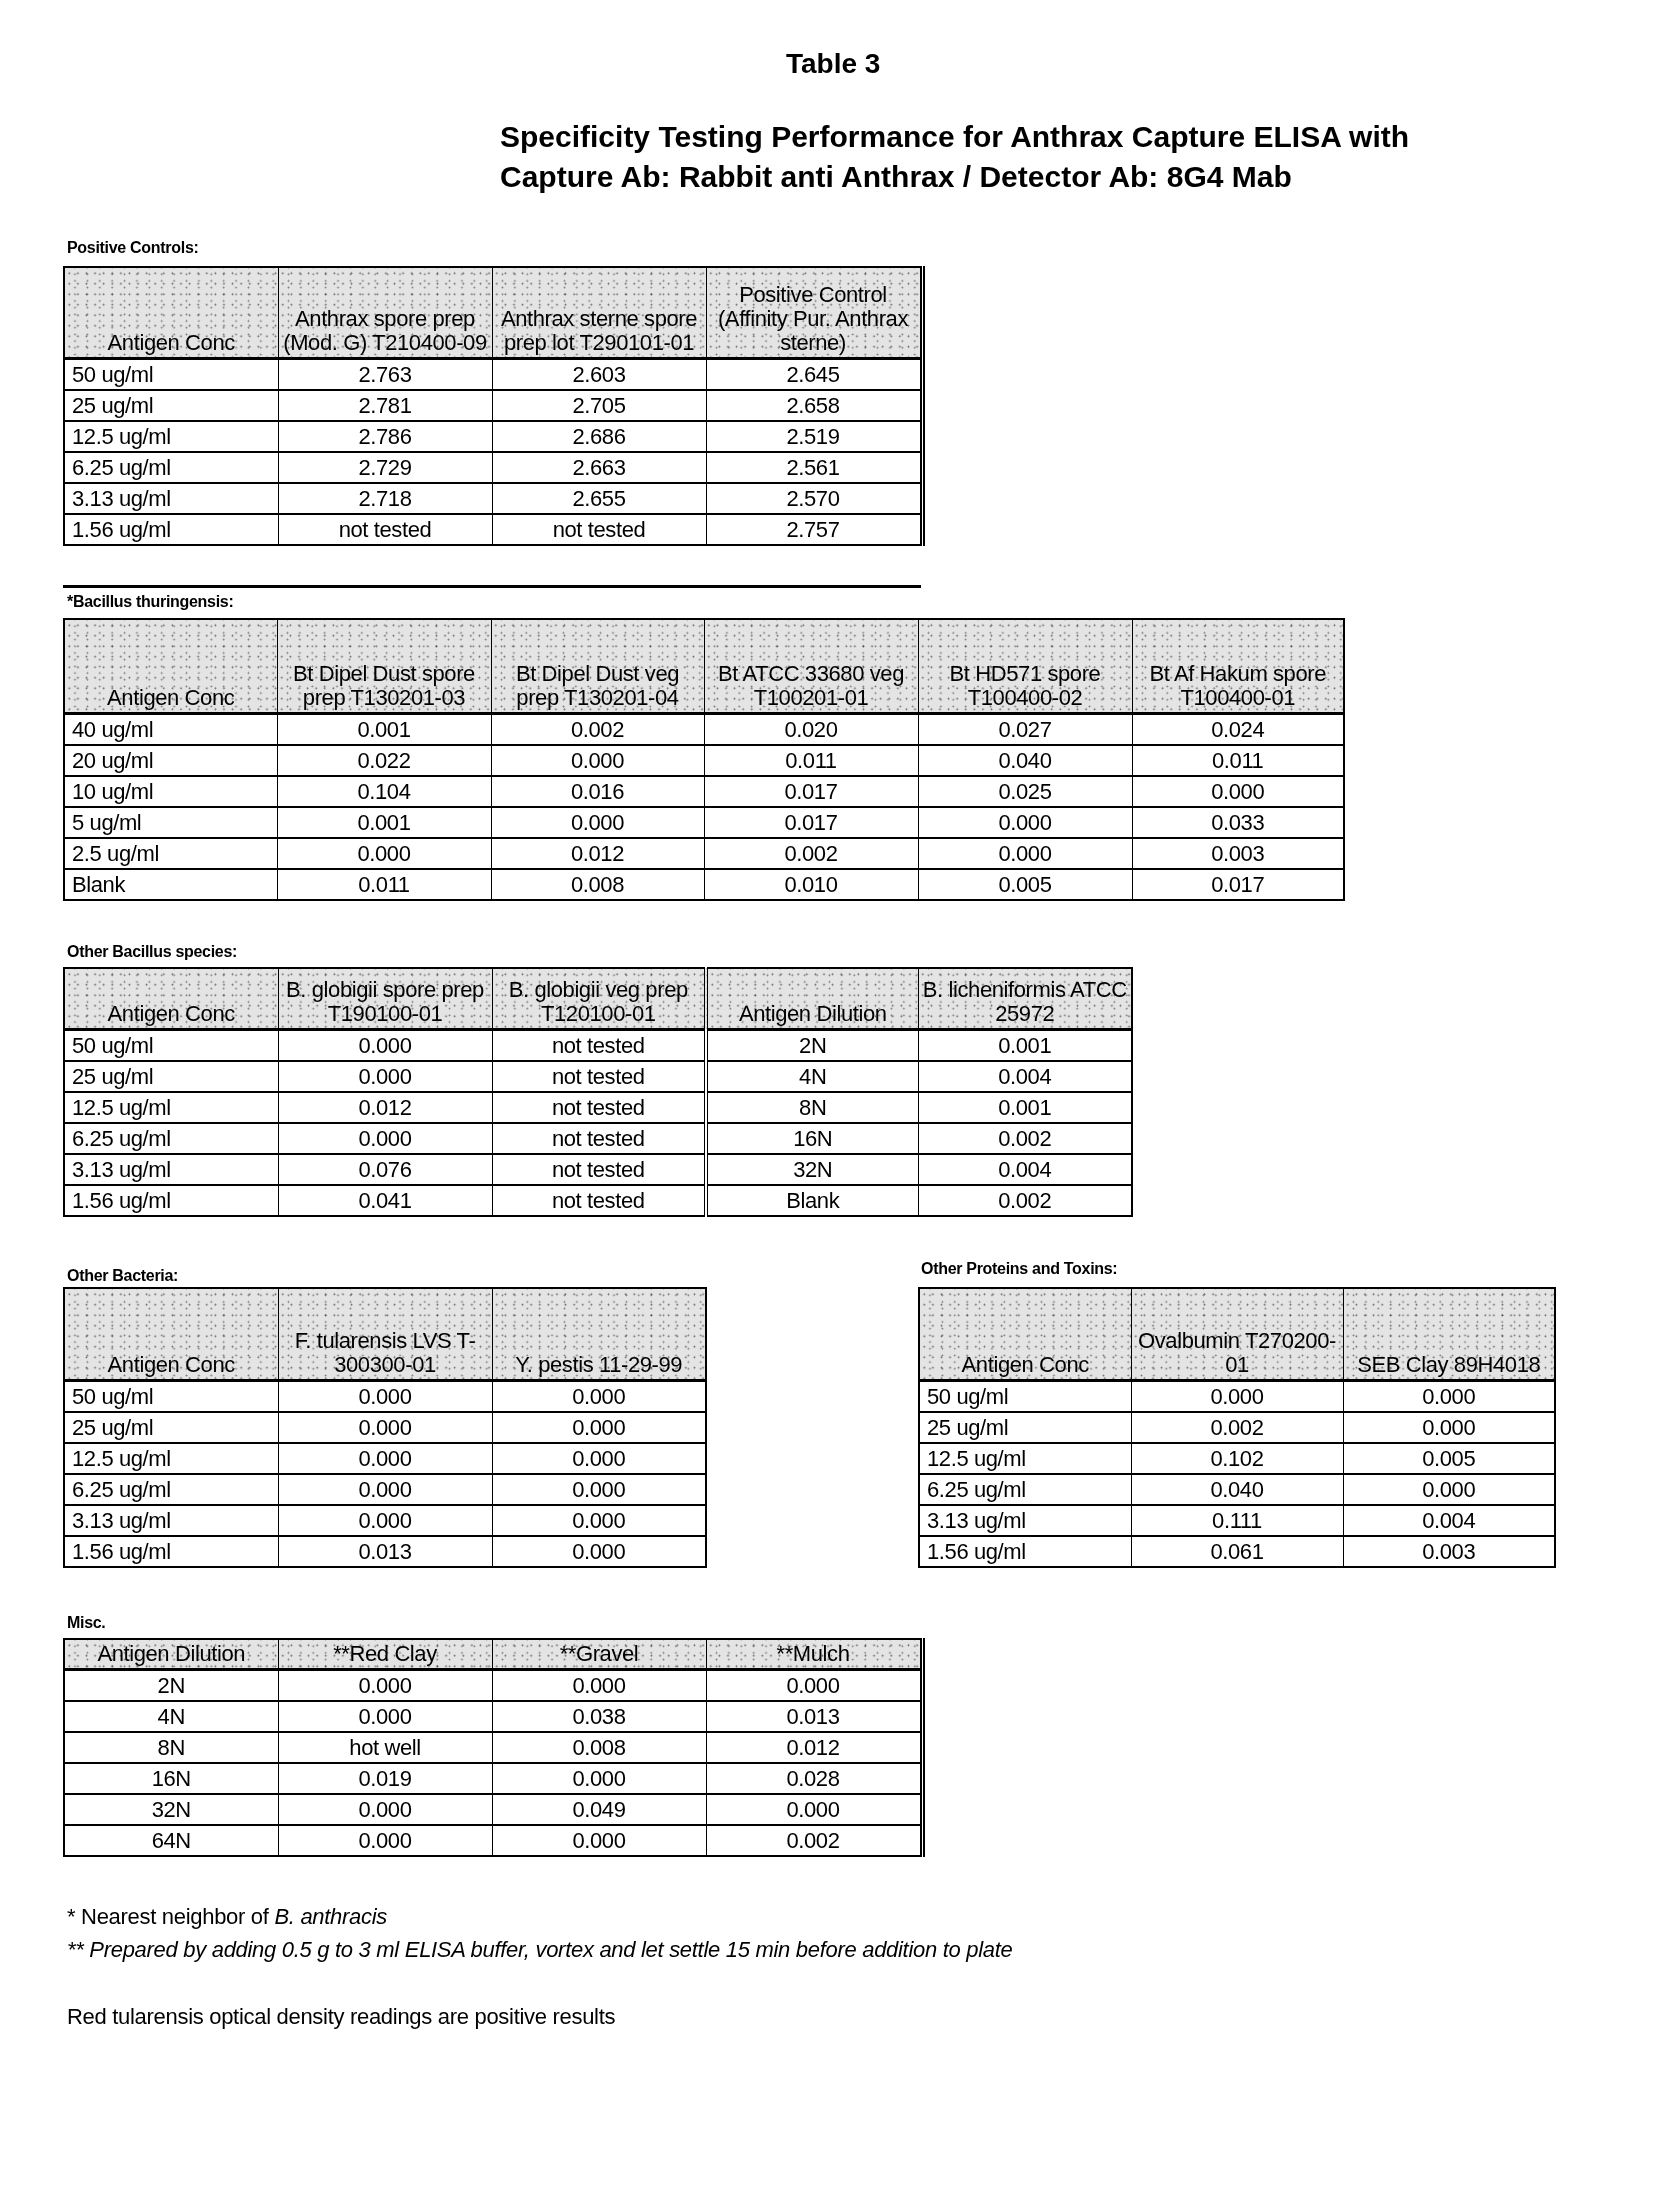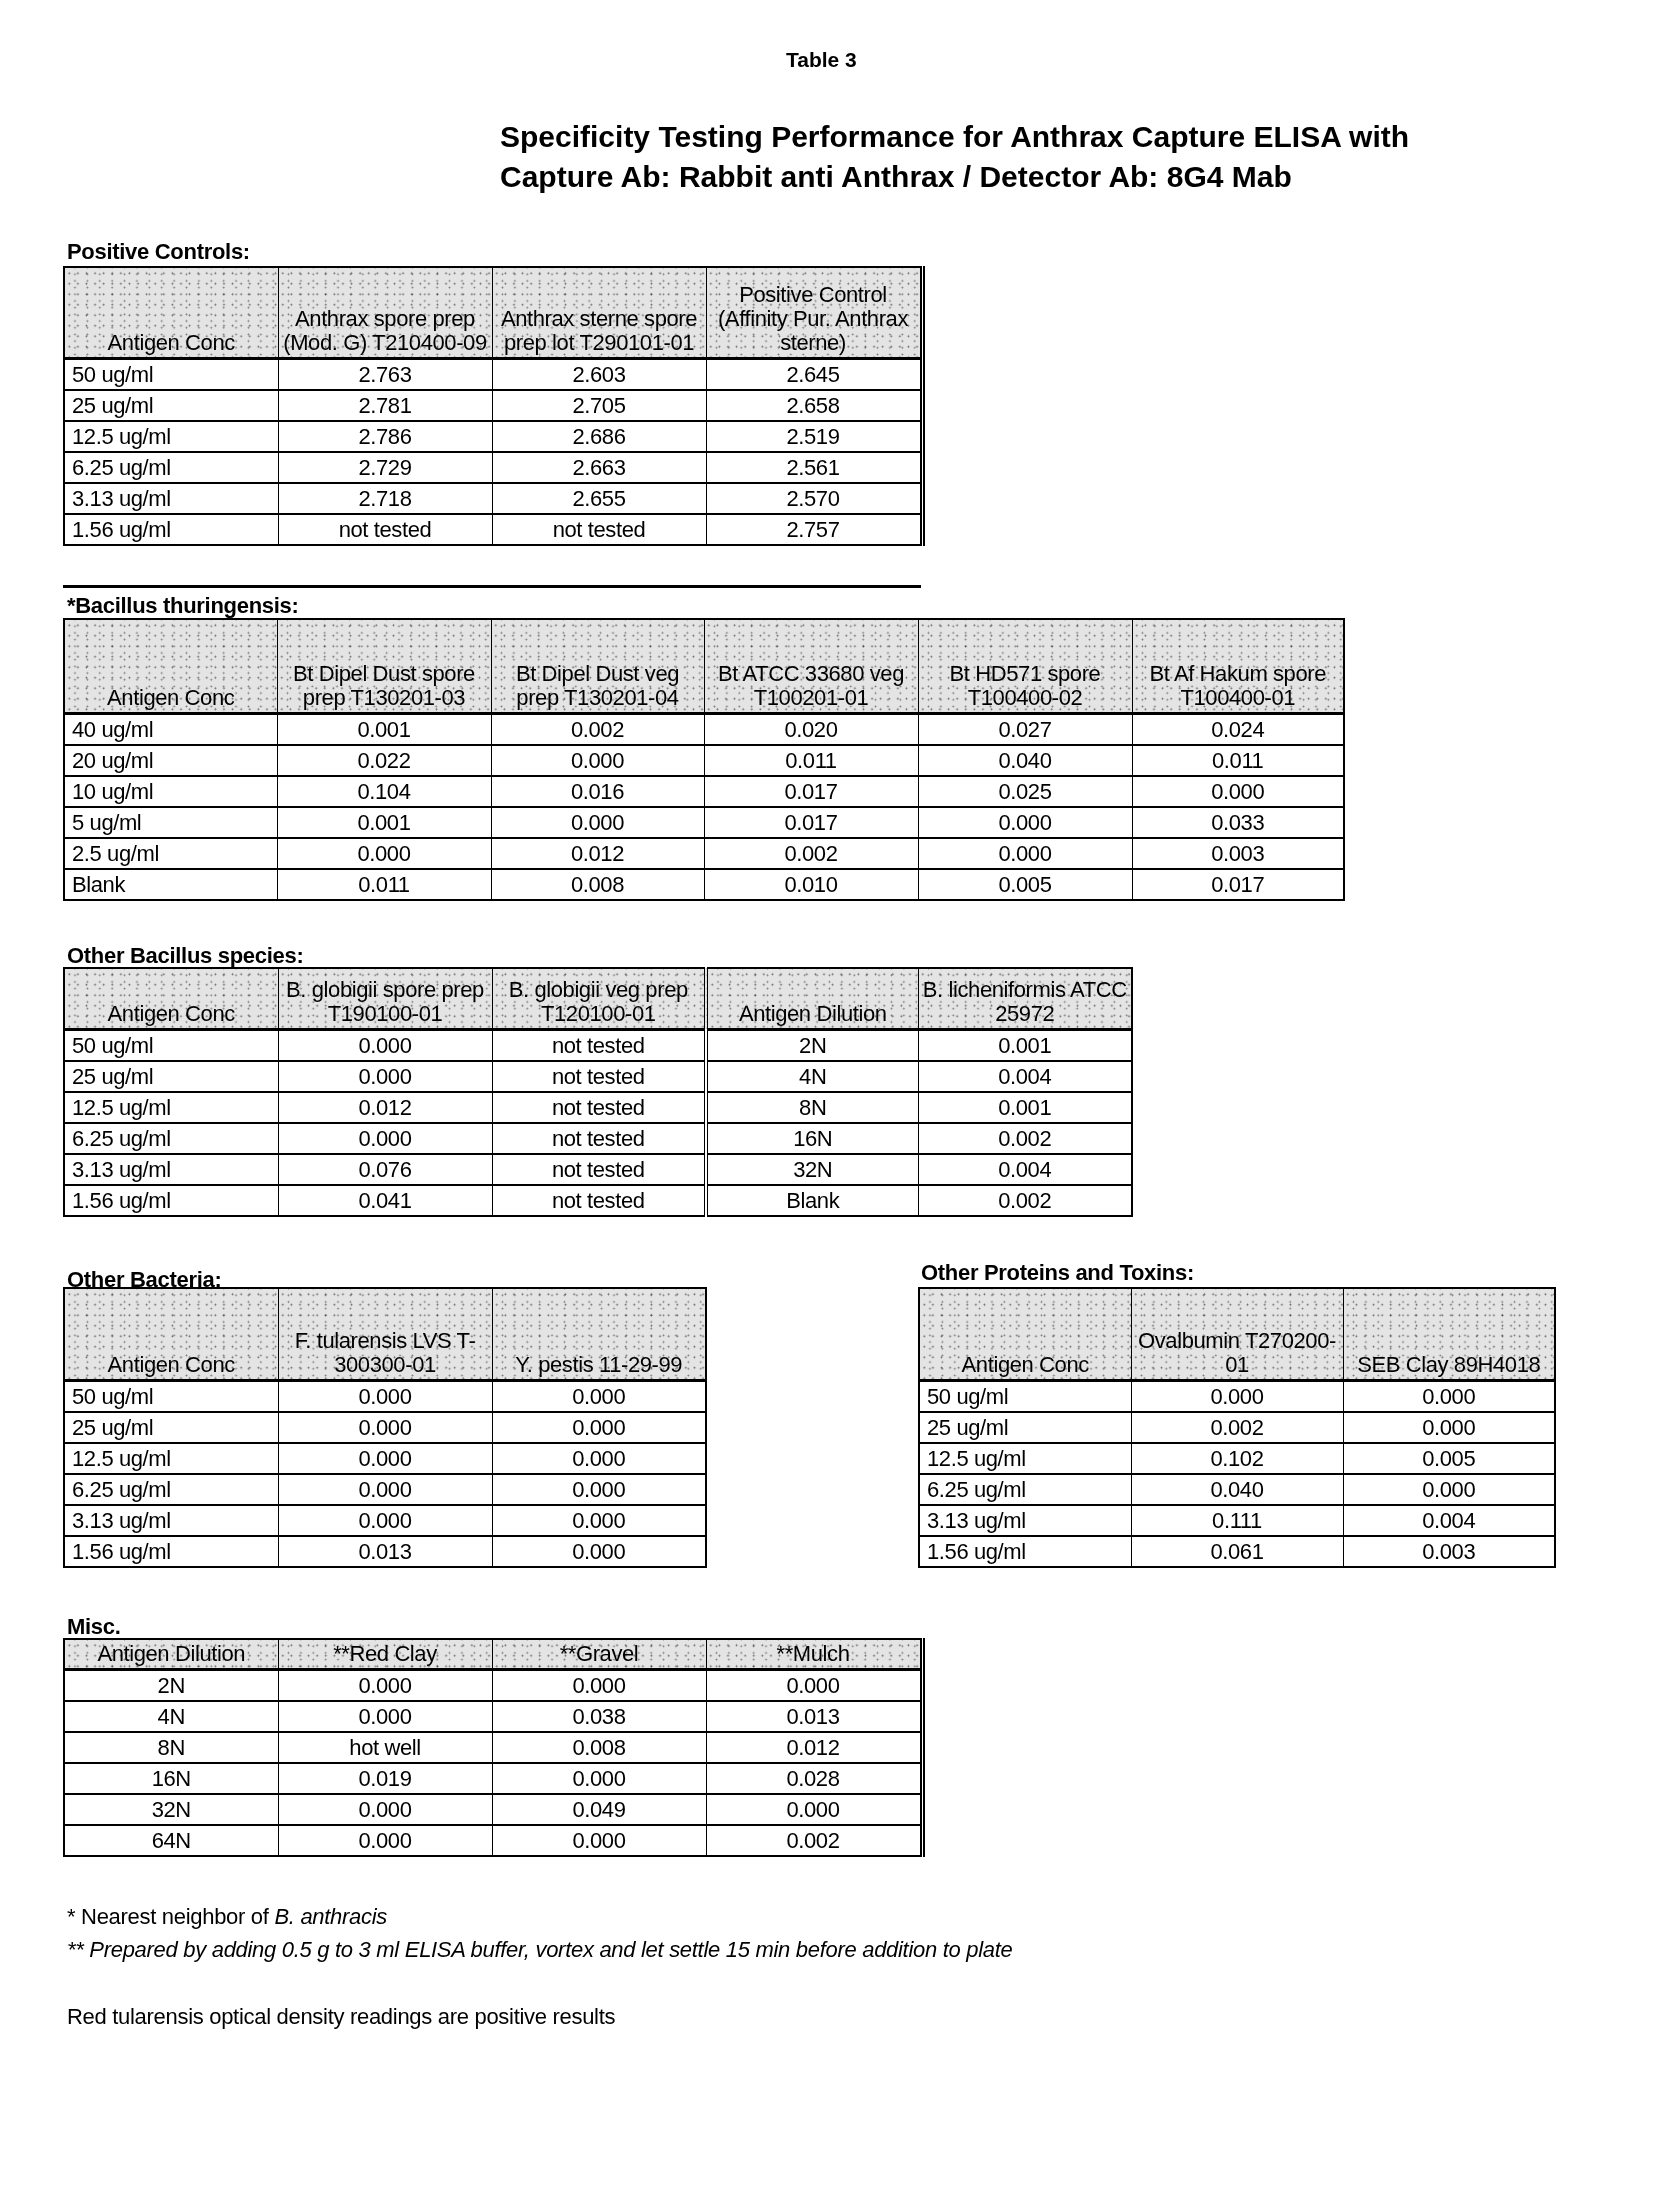--- a/index.html
+++ b/index.html
@@ -3,27 +3,27 @@
 <meta charset="utf-8">
 <style>
   html, body { margin: 0; padding: 0; background: #ffffff; }
   body {
     width: 1671px; height: 2201px; position: relative; overflow: hidden;
     font-family: "Liberation Sans", "DejaVu Sans", sans-serif; color: #000;
   }
   .abs { position: absolute; }
   .title-main {
     left: 0; width: 1671px; top: 48px; text-align: left; padding-left: 786px; box-sizing: border-box;
-    font-size: 21px; font-weight: bold; letter-spacing: 0px;
+    font-size: 28px; font-weight: bold; letter-spacing: 0px;
   }
   .subtitle {
     left: 500px; top: 117px; font-size: 30px; font-weight: bold; line-height: 40px;
   }
   .section-label {
-    font-size: 22px; font-weight: bold; letter-spacing: -0.3px;
+    font-size: 16px; font-weight: bold; letter-spacing: -0.3px;
   }
   table.grid {
     position: absolute; border-collapse: collapse; table-layout: fixed;
     border: 2.9px solid #000;
     font-size: 22px; letter-spacing: -0.4px;
   }
   table.grid.dbl-right { border-right: 5.7px double #000; }
   table.grid th {
     font-weight: normal; text-align: center; vertical-align: bottom;
     border: 1.9px solid #000; border-bottom: 3.8px solid #000;

